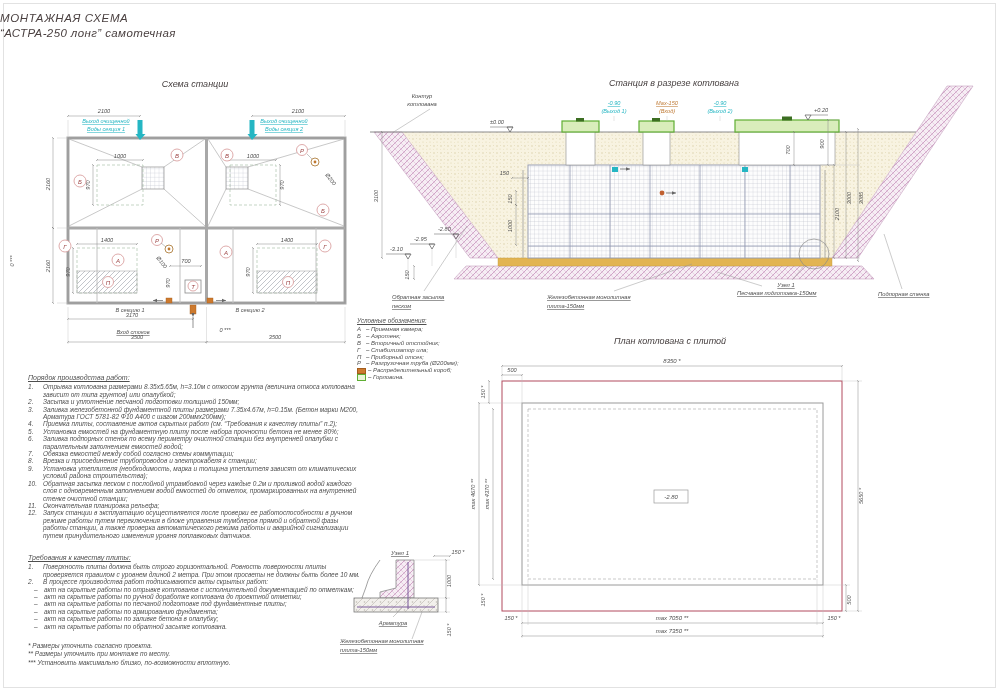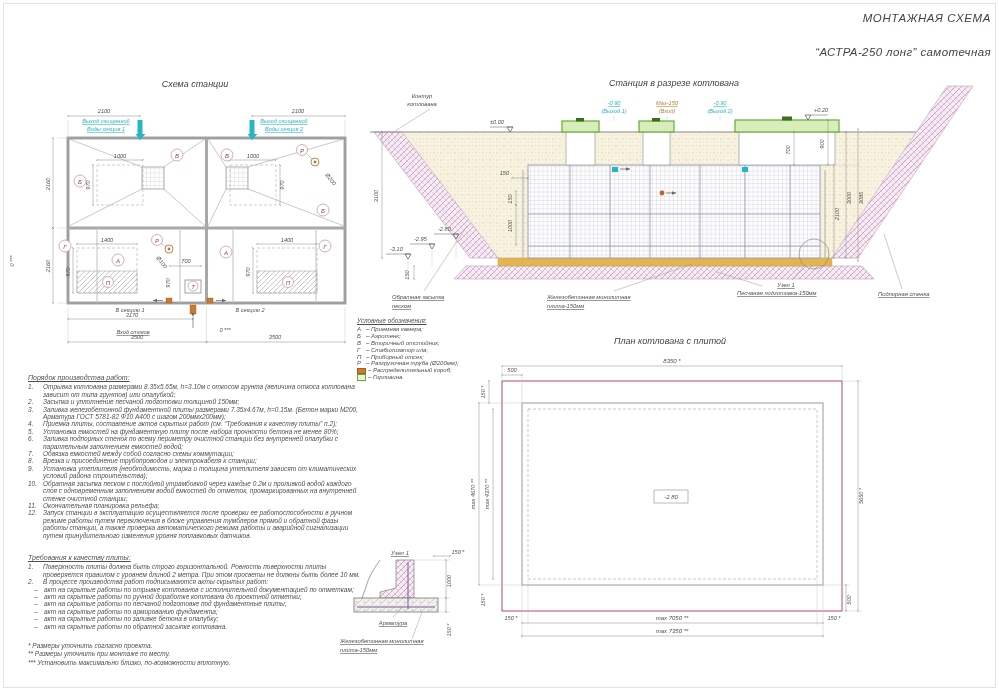--- a/index.html
+++ b/index.html
@@ -1,21 +1,21 @@
 <!DOCTYPE html>
 <html><head>
 <meta charset="utf-8">
 <style>
   html,body{margin:0;padding:0;background:#eee;}
   .sheet{position:relative;width:999px;height:691px;background:#fff;overflow:hidden;
          font-family:"Liberation Sans",sans-serif;font-style:italic;color:#4d4d4d;}
   .frame{position:absolute;inset:3px;border:1px solid #e2e2e2;pointer-events:none;}
-  .titles{position:absolute;left:0;right:8px;top:12px;text-align:right;color:#4a4040;}
+  .titles{position:absolute;left:0;right:15px;top:12px;text-align:left;color:#4a4040;}
   .titles .t1{font-size:11.5px;letter-spacing:.6px;}
-  .titles .t2{font-size:11.5px;letter-spacing:.4px;margin-top:22px;}
+  .titles .t2{font-size:11.5px;letter-spacing:.4px;margin-top:3px;}
   svg{position:absolute;overflow:visible;}
   svg text{font-family:"Liberation Sans",sans-serif;font-style:italic;}
   .t{font-size:5.6px;fill:#4f4f4f;}
   .t6{font-size:6px;fill:#4f4f4f;}
   .ttl{font-size:9px;fill:#474040;}
   .cy{fill:#25b6c3;}
   .or{fill:#bf7a35;}
   .ltr{font-size:6px;fill:#9c4343;}
   .lbl{font-size:5.8px;fill:#4f4f4f;}
   

